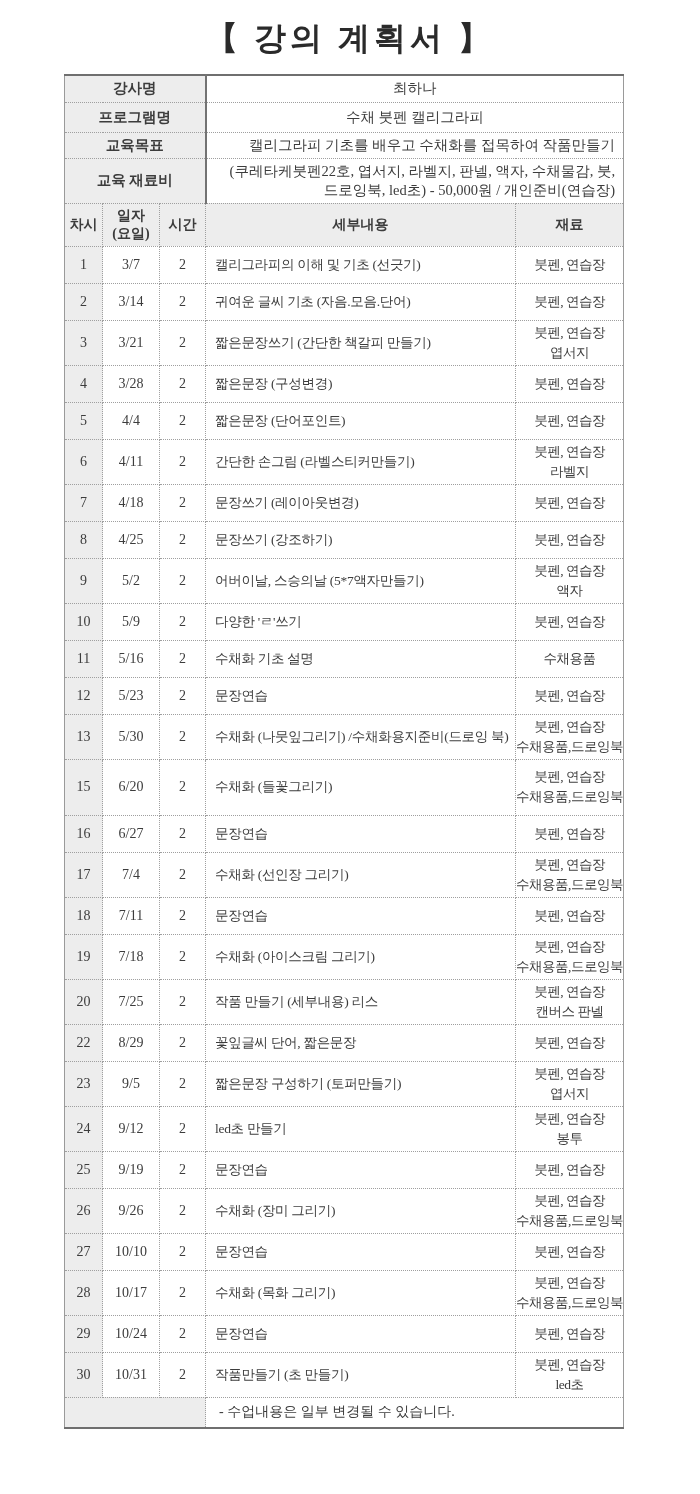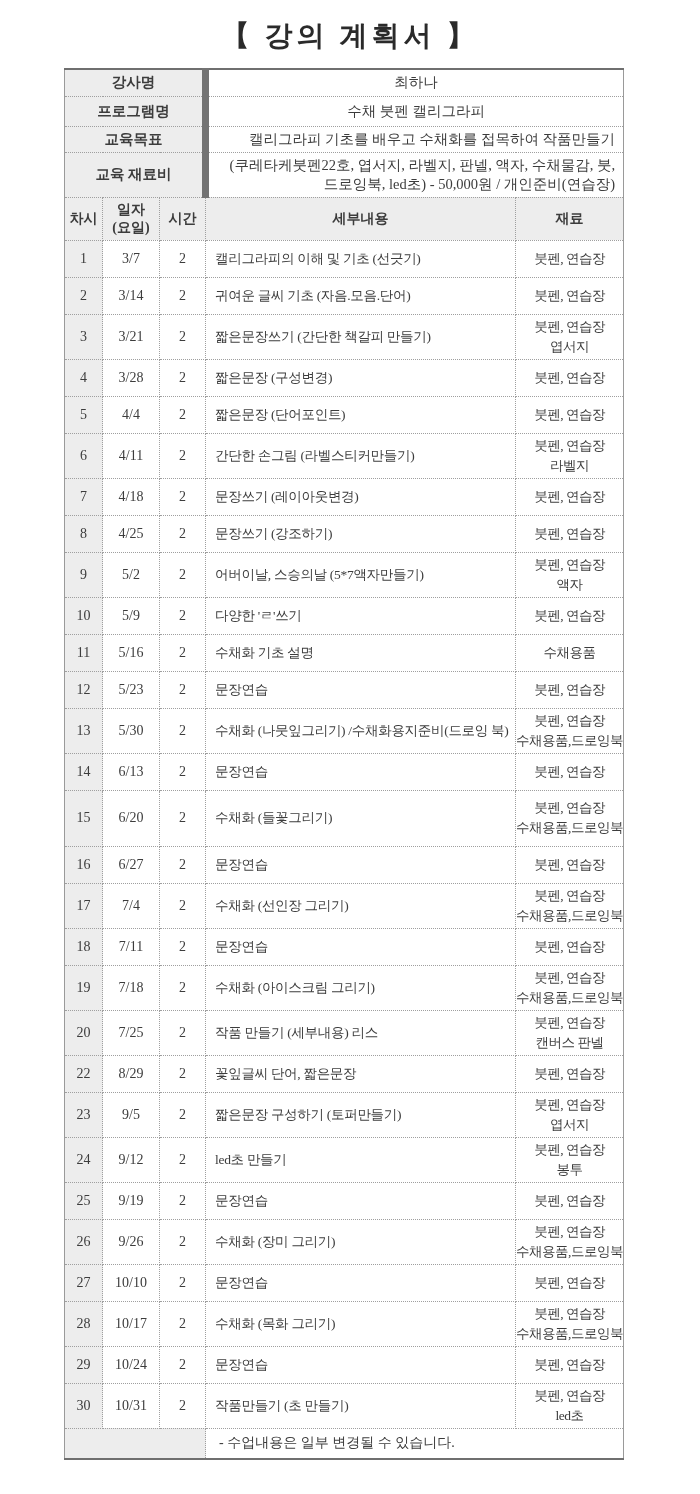--- a/index.html
+++ b/index.html
@@ -4,21 +4,21 @@
 <style>
   * { margin:0; padding:0; }
   body {
     width:700px; height:1494px; overflow:hidden;
     background:#ffffff;
     font-family:"Liberation Serif","DejaVu Serif",serif;
     color:#3c3c3c;
   }
   .page-title {
     text-align:center;
-    font-size:28px; font-weight:bold; letter-spacing:4px;
+    font-size:32px; font-weight:bold; letter-spacing:4px;
     color:#2a2a2a;
     padding-top:17px; padding-bottom:13px;
   }
   table.plan {
     border-collapse:collapse;
     table-layout:fixed;
     margin-left:64px;
     width:559px;
     border:1px solid #9a9a9a;
     border-top:2px solid #6f6f6f;
@@ -28,21 +28,21 @@
     box-sizing:border-box;
     border:1px dotted #9f9f9f;
     font-size:14px;
     text-align:center;
     vertical-align:middle;
     padding:2px 2px;
   }
   
   .info-label {
     background:#ededed; font-weight:bold;
-    border-right:7px solid #737373;
+    border-right:2px solid #737373;
     font-size:14.5px;
   }
   .info-value { font-size:14.5px; }
   .info-value.left { text-align:right; padding:3px 8px; line-height:19px; }
   tr.ih1 td { height:27px; }
   tr.ih2 td { height:30px;text-align:center; }
   tr.ih3 td { height:25px; }
   tr.ih4 td { height:44px; }
   
   tr.sched-head td {
@@ -206,27 +206,20 @@
     <td class="materials-cell">붓펜, 연습장</td>
   </tr>
       <tr class="schedule-row double">
     <td class="session-cell">13</td>
     <td class="date-cell">5/30</td>
     <td class="hours-cell">2</td>
     <td class="content-cell">수채화 (나뭇잎그리기) /수채화용지준비(드로잉 북)</td>
     <td class="materials-cell">붓펜, 연습장
 수채용품,드로잉북</td>
   </tr>
-      <tr class="schedule-row single">
-    <td class="session-cell">14</td>
-    <td class="date-cell">6/13</td>
-    <td class="hours-cell">2</td>
-    <td class="content-cell">문장연습</td>
-    <td class="materials-cell">붓펜, 연습장</td>
-  </tr>
       <tr class="schedule-row xtall">
     <td class="session-cell">15</td>
     <td class="date-cell">6/20</td>
     <td class="hours-cell">2</td>
     <td class="content-cell">수채화 (들꽃그리기)</td>
     <td class="materials-cell">붓펜, 연습장
 수채용품,드로잉북</td>
   </tr>
       <tr class="schedule-row single">
     <td class="session-cell">16</td>

